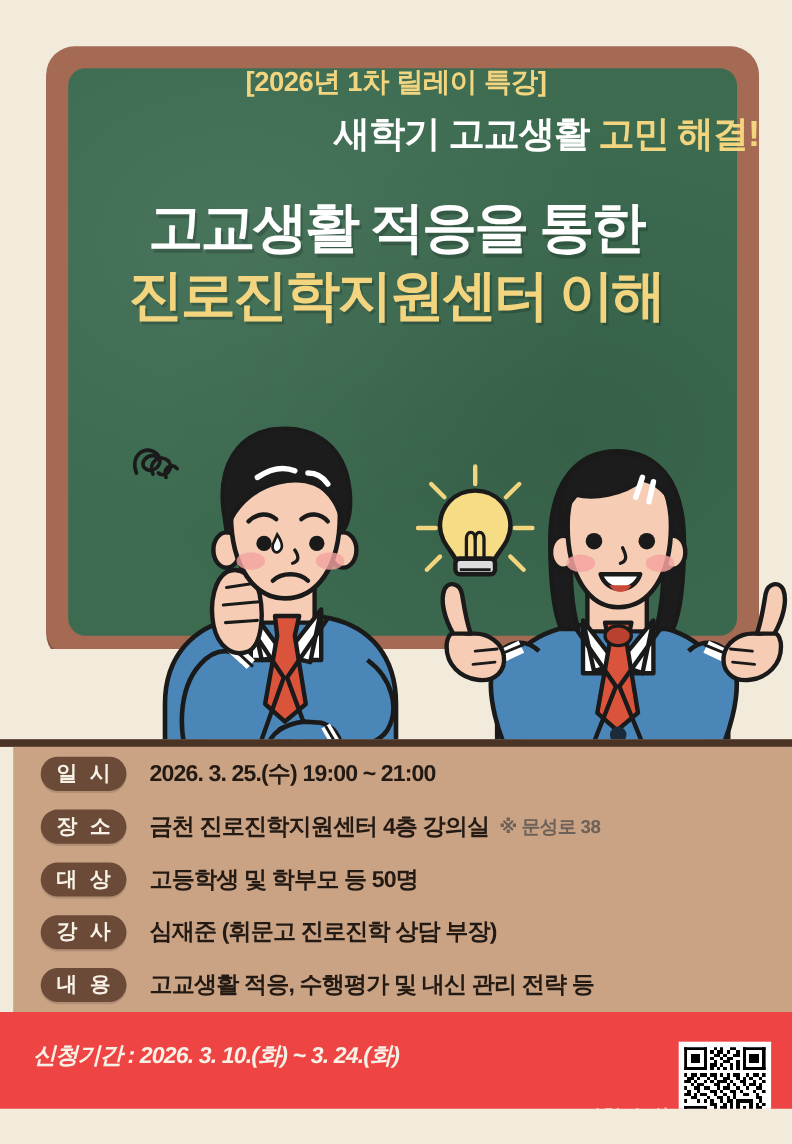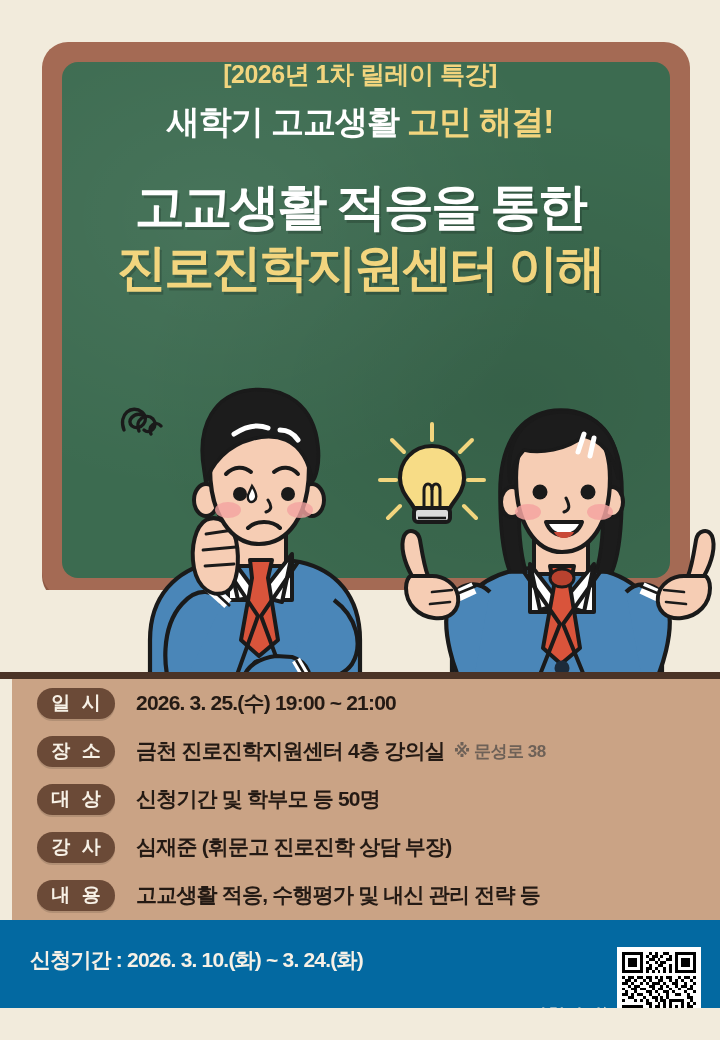--- a/index.html
+++ b/index.html
@@ -55,20 +55,21 @@
     color:#F2D57E;
     letter-spacing:-0.5px;
     white-space:nowrap;
   }
   .subhead {
     margin-top:9px;
     font-size:33px; font-weight:bold;
     color:#FFFFFF;
     letter-spacing:-1px;
     white-space:nowrap;
+    text-align:right;
   }
   .subhead .hl { color:#F2D57E; }
   .title-block { margin-top:32px; }
   .title-l1, .title-l2 {
     font-size:50px;
     font-weight:bold;
     letter-spacing:-2.5px;
     line-height:1.22;
     white-space:nowrap;
     text-shadow:2px 3px 0 rgba(0,0,0,.18);
@@ -139,22 +140,23 @@
     color:#6E6157;
     letter-spacing:-0.5px;
     white-space:nowrap;
   }
 
   
   .footer {
     position:absolute;
     left:0; top:920px;
     width:720px; height:105px;
-    background:#0369a1;
+    background:#ef4444;
     z-index:9;
+    font-style:italic;
   }
   .footer-lines {
     position:absolute;
     left:30px; top:24px;
   }
   .footer-line {
     font-size:21px;
     font-weight:bold;
     color:#F7F1E6;
     letter-spacing:-0.8px;
@@ -369,21 +371,21 @@
     </div>
 
     <div class="info-row">
       <div class="pill">장 소</div>
       <div class="info-val">금천 진로진학지원센터 4층 강의실</div>
       <div class="info-note">※ 문성로 38</div>
     </div>
 
     <div class="info-row">
       <div class="pill">대 상</div>
-      <div class="info-val">신청기간 및 학부모 등 50명</div>
+      <div class="info-val">고등학생 및 학부모 등 50명</div>
       <div class="info-note"></div>
     </div>
 
     <div class="info-row">
       <div class="pill">강 사</div>
       <div class="info-val">심재준 (휘문고 진로진학 상담 부장)</div>
       <div class="info-note"></div>
     </div>
 
     <div class="info-row">

